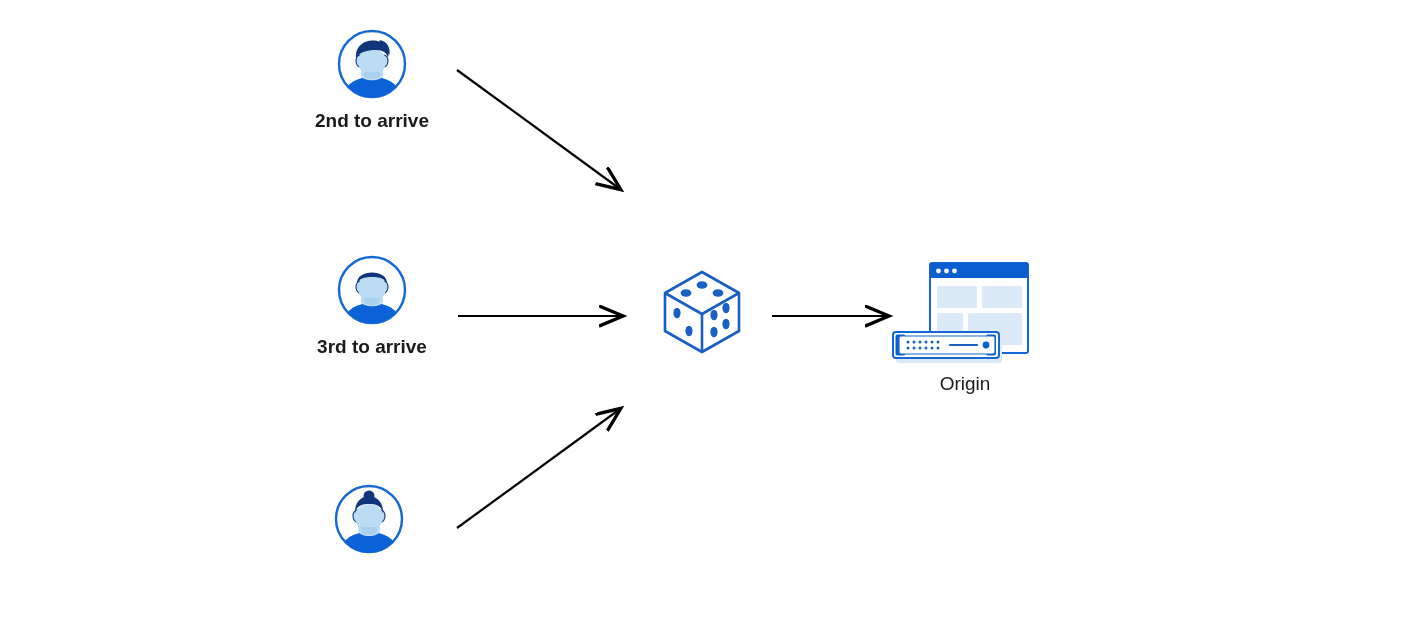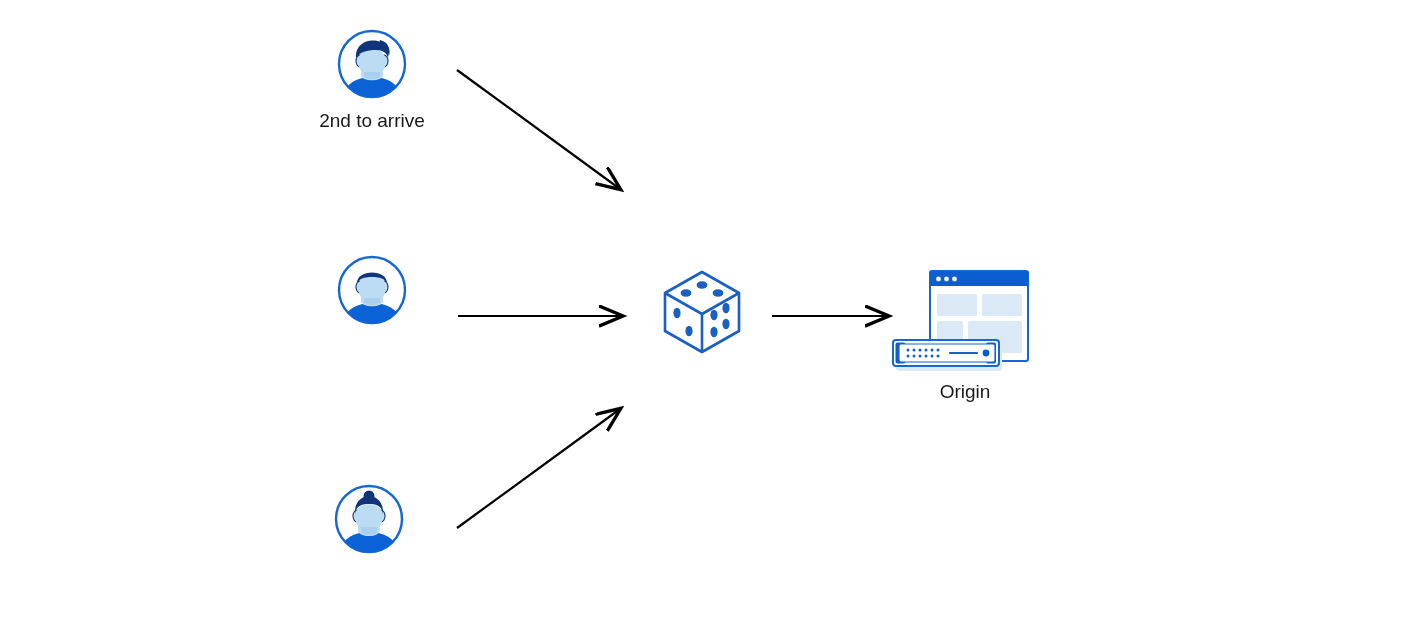--- a/index.html
+++ b/index.html
@@ -13,21 +13,21 @@
   #canvas {
     position: relative;
     width: 1405px;
     height: 633px;
     background: #ffffff;
     overflow: hidden;
   }
   .node {
     position: absolute;
   }
-  .avatar-node { width: 160px; text-align: center; }
+  .avatar-node { width: 160px; text-align: center; font-weight: bold; }
   .avatar-svg { display: block; margin: 0 auto; }
   .node-label {
     font-family: "Liberation Sans", sans-serif;
     font-size: 19px;
     color: #1a1a1a;
     line-height: 24px;
     white-space: nowrap;
     text-align: center;
     margin-top: 9px;
   }
@@ -96,20 +96,21 @@
       <g clip-path="url(#clipB)">
         <path d="M6 72 C8 56 20 49 36 49 C52 49 64 56 66 72 Z" fill="#0b61d6"></path>
         <path d="M25 47 C25 54 47 54 47 47 L47 38 L25 38 Z" fill="#bcdcf4"></path>
         <ellipse cx="24" cy="33" rx="4" ry="6" fill="#bcdcf4" stroke="#10357a" stroke-width="1.1"></ellipse>
         <ellipse cx="48" cy="33" rx="4" ry="6" fill="#bcdcf4" stroke="#10357a" stroke-width="1.1"></ellipse>
         <path d="M23 31 C23 18 49 18 49 31 L49 38 C49 49 23 49 23 38 Z" fill="#bcdcf4"></path>
         <path d="M21 29 C21 15 51 15 51 29 C48 25 45 23 36 23 C27 23 24 25 21 29 Z" fill="#10357a"></path>
         <path d="M28 48 C31 52 41 52 44 48 L44 44 L28 44 Z" fill="#a9d0ec"></path>
       </g>
     </svg>
+    <div class="node-label">3rd to arrive</div>
   </div>
 
   <div class="node avatar-node" style="left:289px; top:483px;">
     <svg class="avatar-svg" width="72" height="72" viewBox="0 0 72 72" xmlns="http://www.w3.org/2000/svg">
       <defs>
           <clipPath id="clipC">
             <circle cx="36" cy="36" r="33"></circle>
           </clipPath>
         </defs>
       <circle cx="36" cy="36" r="33" fill="#ffffff" stroke="#1567d3" stroke-width="2.4"></circle>
@@ -140,21 +141,21 @@
         <ellipse cx="16" cy="45" rx="3.6" ry="5.2"></ellipse>
         <ellipse cx="28" cy="63" rx="3.6" ry="5.2"></ellipse>
         <ellipse cx="53" cy="47" rx="3.6" ry="5.2"></ellipse>
         <ellipse cx="53" cy="64" rx="3.6" ry="5.2"></ellipse>
         <ellipse cx="65" cy="40" rx="3.6" ry="5.2"></ellipse>
         <ellipse cx="65" cy="56" rx="3.6" ry="5.2"></ellipse>
       </g>
     </svg>
   </div>
 
-  <div class="node origin-node" style="left:865px; top:266px;">
+  <div class="node origin-node" style="left:865px; top:258px;">
     <div class="origin-stack">
       <svg width="200" height="110" viewBox="0 0 200 110" xmlns="http://www.w3.org/2000/svg" style="position:absolute; left:0; top:0;">
 
         <g>
           <rect x="65" y="5" width="98" height="90" rx="2" fill="#ffffff" stroke="#1567d3" stroke-width="2"></rect>
           <path d="M65 7 a2 2 0 0 1 2 -2 h94 a2 2 0 0 1 2 2 v13 h-98 Z" fill="#0b5ed0"></path>
           <circle cx="73.5" cy="13" r="2.4" fill="#ffffff"></circle>
           <circle cx="81.5" cy="13" r="2.4" fill="#ffffff"></circle>
           <circle cx="89.5" cy="13" r="2.4" fill="#ffffff"></circle>
           <rect x="72" y="28" width="40" height="22" rx="1.5" fill="#dceaf8"></rect>

